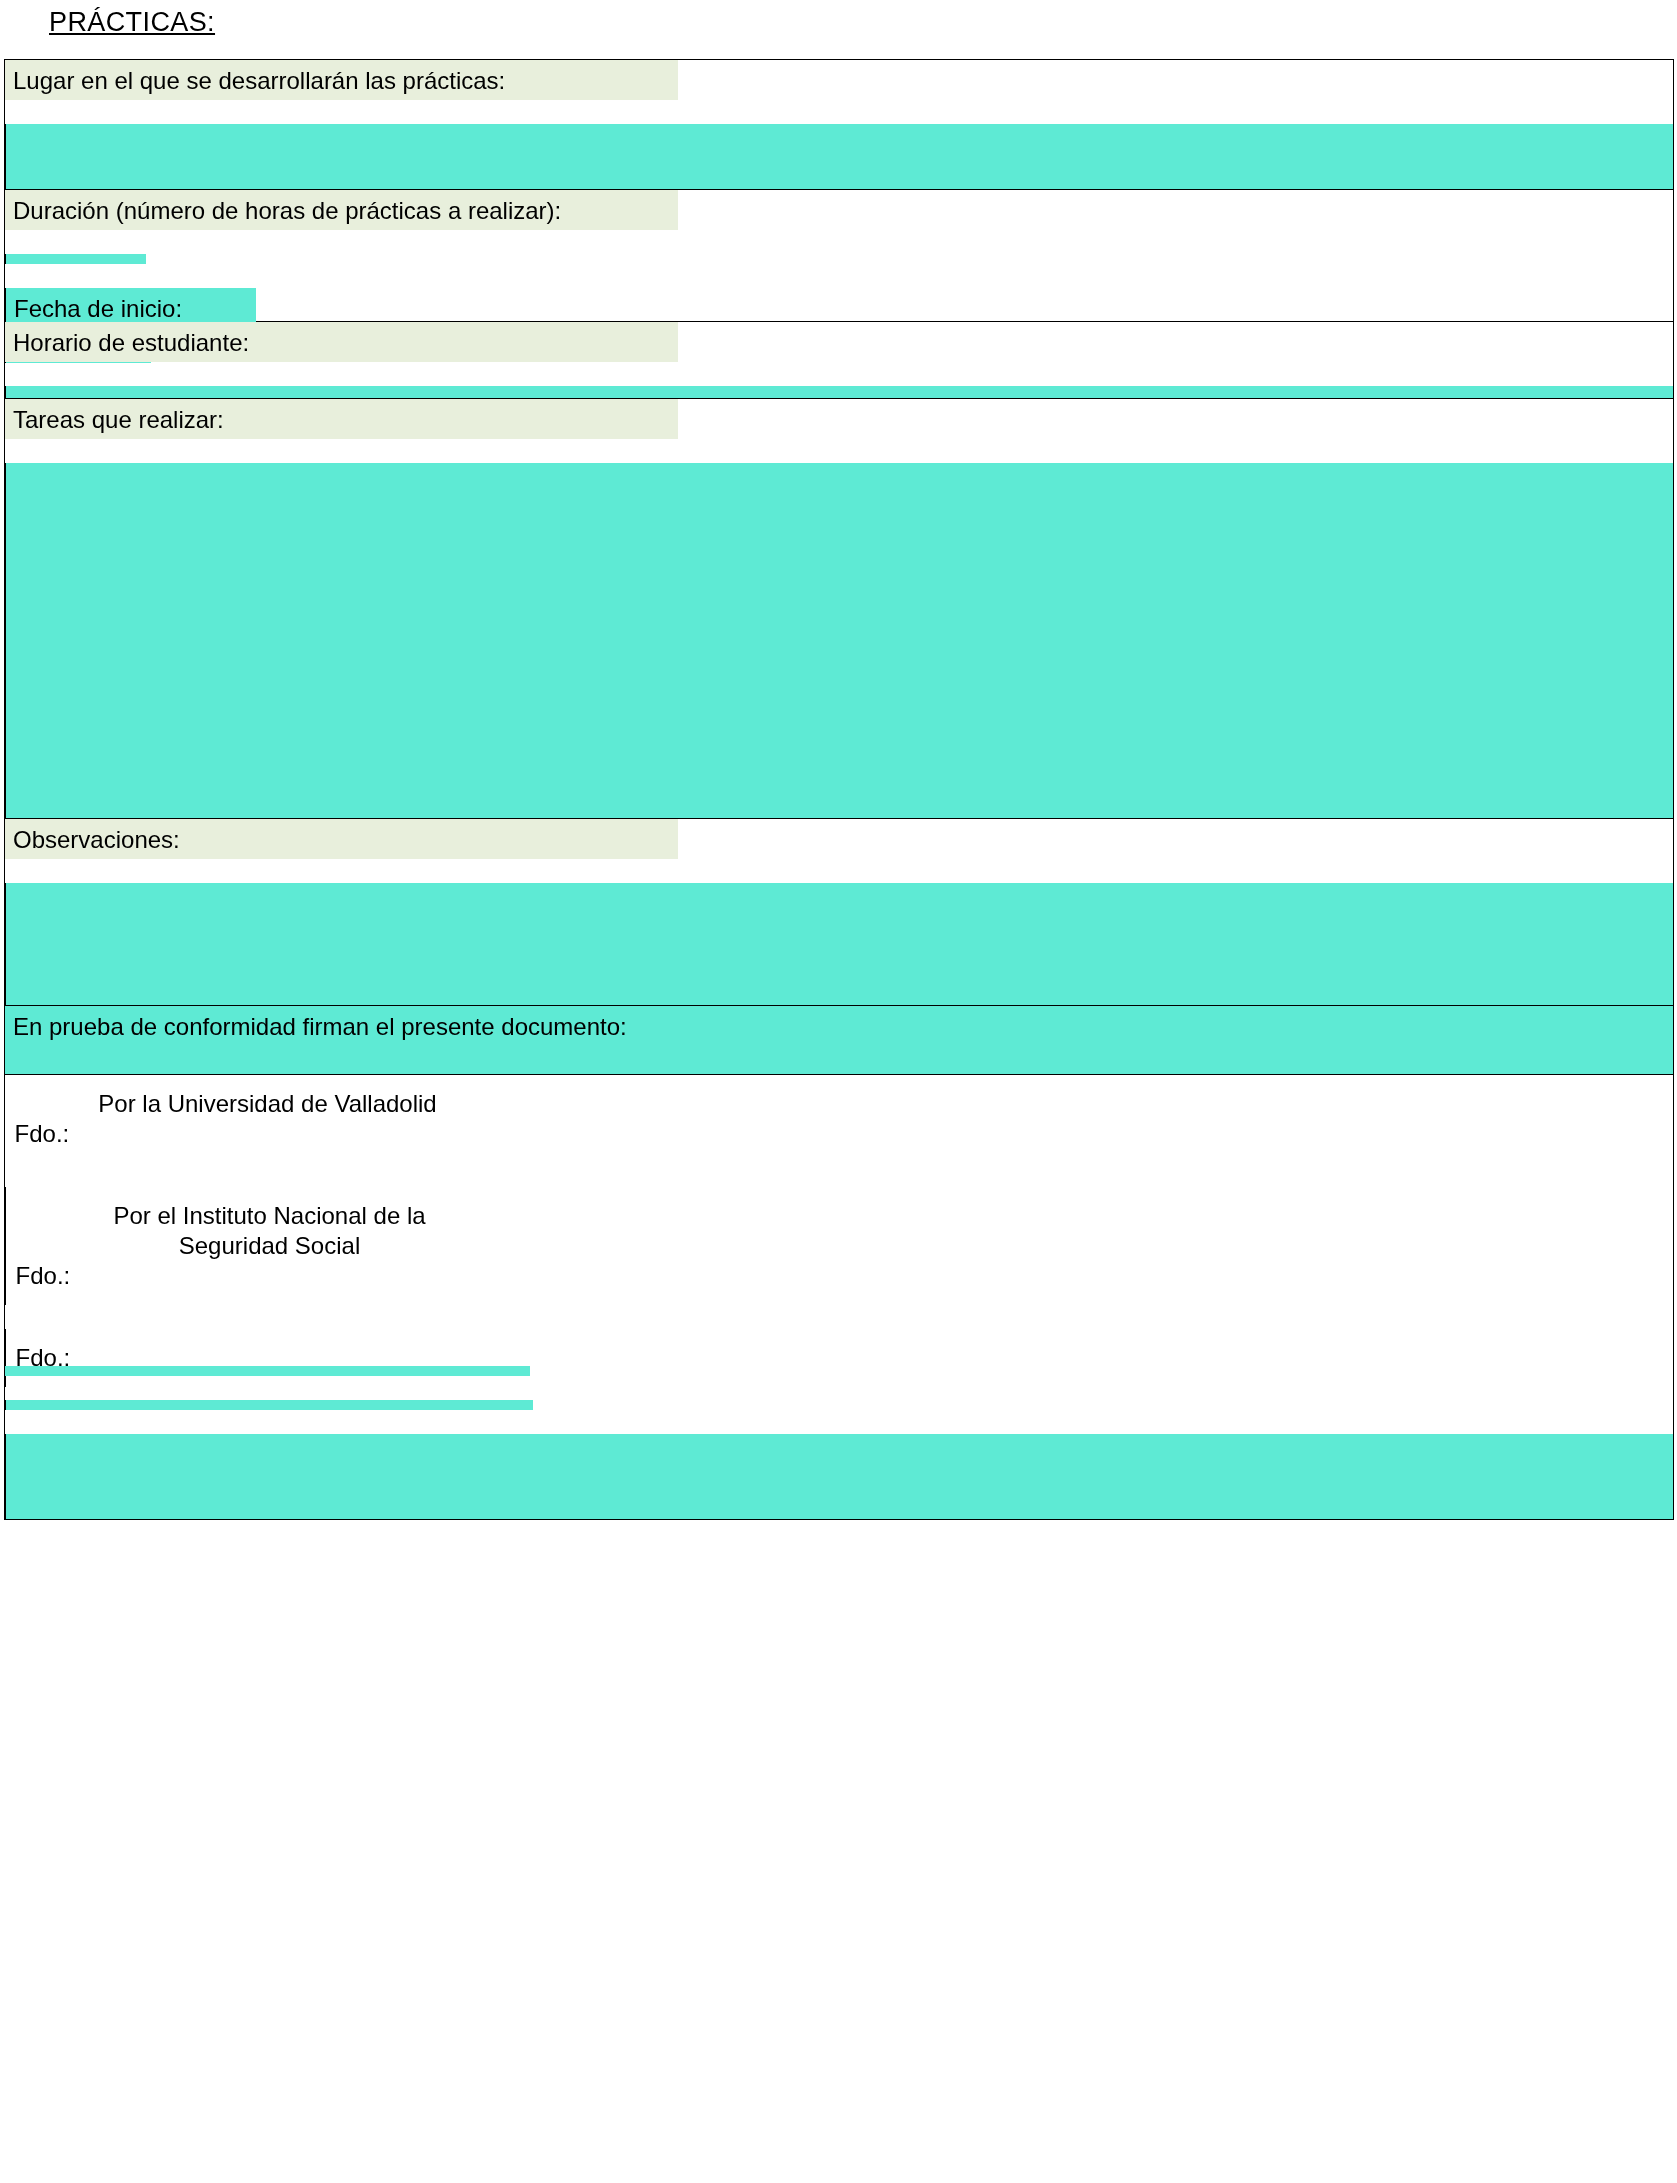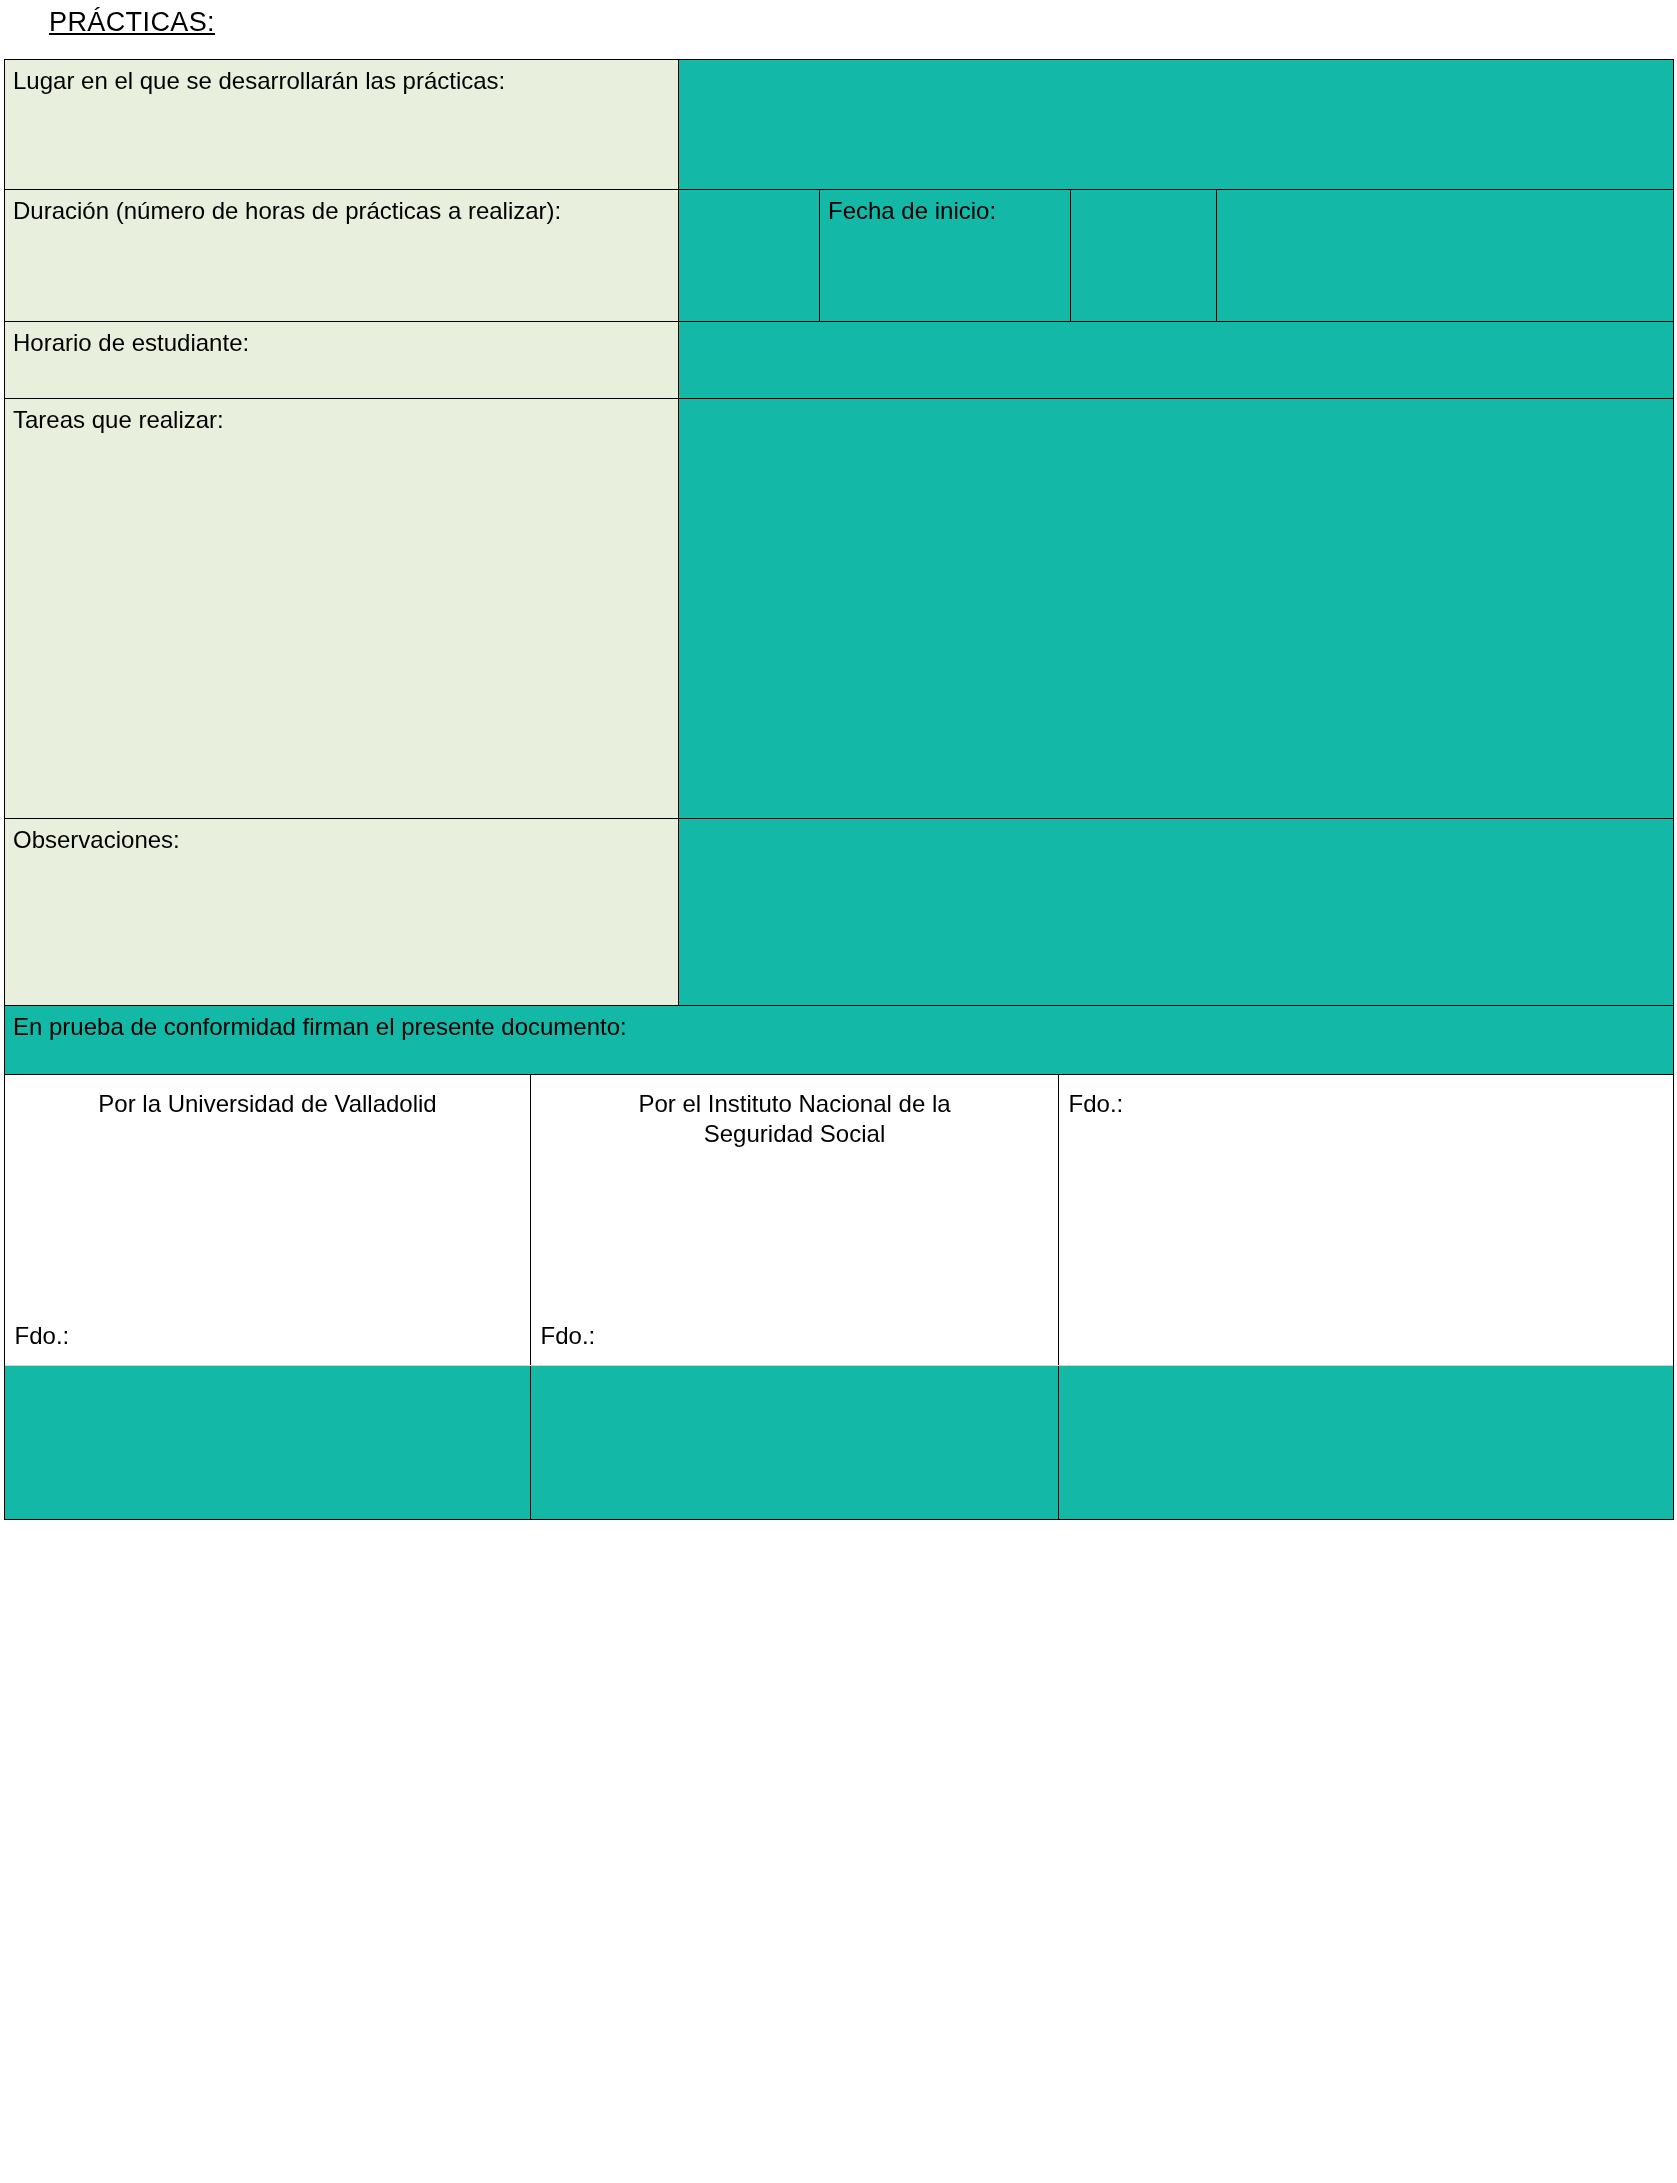--- a/index.html
+++ b/index.html
@@ -16,31 +16,31 @@
     position:absolute; left:49px; top:6.3px;
     font-size:27px; letter-spacing:0.4px;text-decoration:underline;
   }
   .form-table {
     position:absolute; left:4px; top:59px;
     width:1670px; height:1461px;
     border:1.6px solid #000000;
     display:flex; flex-direction:column;
     background:#ffffff;
   }
-  .band { display:flex; flex-direction:row; width:100%; flex:0 0 auto; }
+  .band { display:flex; flex-direction:column; width:100%; flex:0 0 auto;gap:24px; }
   .band + .band { border-top:1.6px solid #000000; }
   .band.sig-bottom { border-top:1.6px solid #d4d4d4; }
   .cell { flex:0 0 auto; position:relative; }
   .cell + .cell { border-left:1.6px solid #000000; }
   .cell.grow { flex:1 1 auto; }
   .label-cell {
     background:#e8efdc;
     padding:5.5px 9.5px 4.7px 8px;
   }
-  .value-cell { background:#14b8a6; }
+  .value-cell { background:#5eead4; }
   .pad-cell { padding:5.5px 9.5px 4.7px 8px; }
   .h-b1 { height:129px; }
   .h-b2 { height:132px; }
   .h-b3 { height:77px;  }
   .h-b4 { height:420px;justify-content:space-between; }
   .h-b5 { height:187px; }
   .h-b6 { height:69px;  }
   .h-b7 { height:291px; }
   .h-b8 { flex:1 1 auto; }
   .w-label   { width:673px; }

